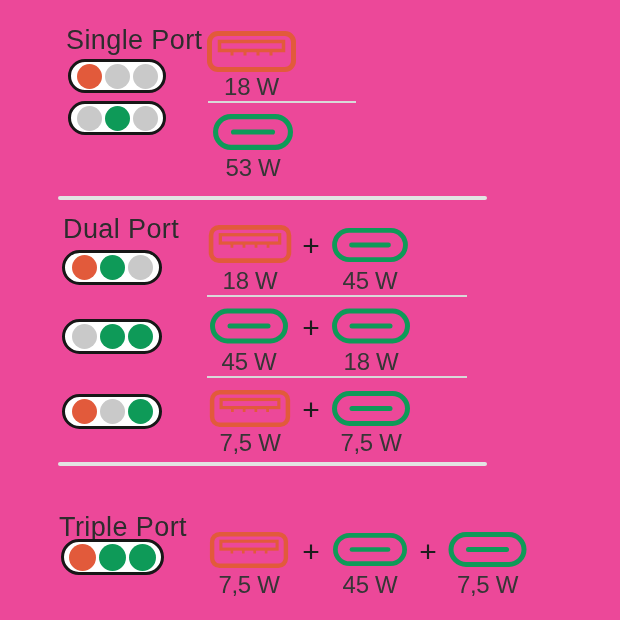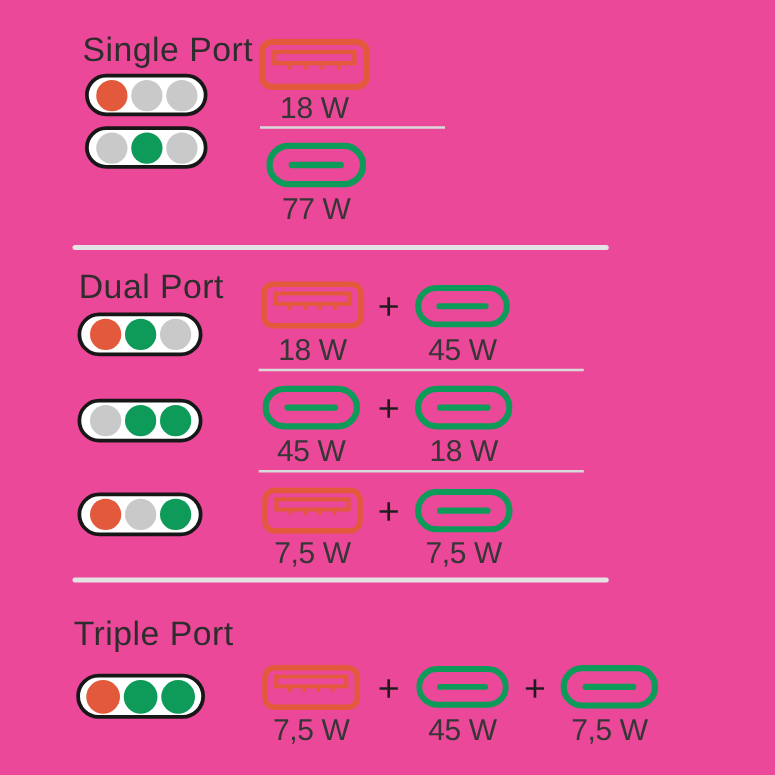--- a/index.html
+++ b/index.html
@@ -57,21 +57,21 @@
     <span class="dot" data-color="gray"></span>
     <span class="dot" data-color="green"></span>
     <span class="dot" data-color="gray"></span>
   </div>
   <div class="abs icon icon-green" style="left:213px; top:114px; width:80px; height:36px;">
     <svg viewBox="0 0 78 35" fill="none">
       <rect x="2.5" y="2.5" width="73" height="30" rx="15" stroke="currentColor" stroke-width="5"></rect>
       <path d="M20 17.5 H58" stroke="currentColor" stroke-width="5" stroke-linecap="round"></path>
     </svg>
   </div>
-  <div class="abs watt" style="left:213px; top:154px; width:80px;">77 W</div>
+  <div class="abs watt" style="left:213px; top:154px; width:80px;">53 W</div>
 
   <div class="abs hr-section" style="left:58px; top:196px; width:429px;"></div>
 
   <div class="abs title" style="left:63px; top:214px;">Dual Port</div>
 
   <div class="abs pill" style="left:62px; top:250px; width:100px; height:35px;">
     <span class="dot" data-color="orange"></span>
     <span class="dot" data-color="green"></span>
     <span class="dot" data-color="gray"></span>
   </div>
@@ -134,21 +134,21 @@
   <div class="abs icon icon-green" style="left:331px; top:391px; width:80px; height:35px;">
     <svg viewBox="0 0 78 35" fill="none">
       <rect x="2.5" y="2.5" width="73" height="30" rx="15" stroke="currentColor" stroke-width="5"></rect>
       <path d="M20 17.5 H58" stroke="currentColor" stroke-width="5" stroke-linecap="round"></path>
     </svg>
   </div>
   <div class="abs watt" style="left:324px; top:429px; width:94px;">7,5 W</div>
 
   <div class="abs hr-section" style="left:58px; top:462px; width:429px;"></div>
 
-  <div class="abs title" style="left:59px; top:492px;">Triple Port</div>
+  <div class="abs title" style="left:59px; top:512px;">Triple Port</div>
 
   <div class="abs pill pill-lg" style="left:61px; top:539px; width:103px; height:36px;">
     <span class="dot" data-color="orange"></span>
     <span class="dot" data-color="green"></span>
     <span class="dot" data-color="green"></span>
   </div>
   <div class="abs icon icon-orange" style="left:208px; top:532px; width:82px; height:36px;">
     <svg viewBox="0 0 89 41" fill="none">
       <rect x="2.5" y="2.5" width="84" height="36" rx="8.5" stroke="currentColor" stroke-width="5"></rect>
       <rect x="12.5" y="10.5" width="64" height="9" stroke="currentColor" stroke-width="3.5"></rect>

